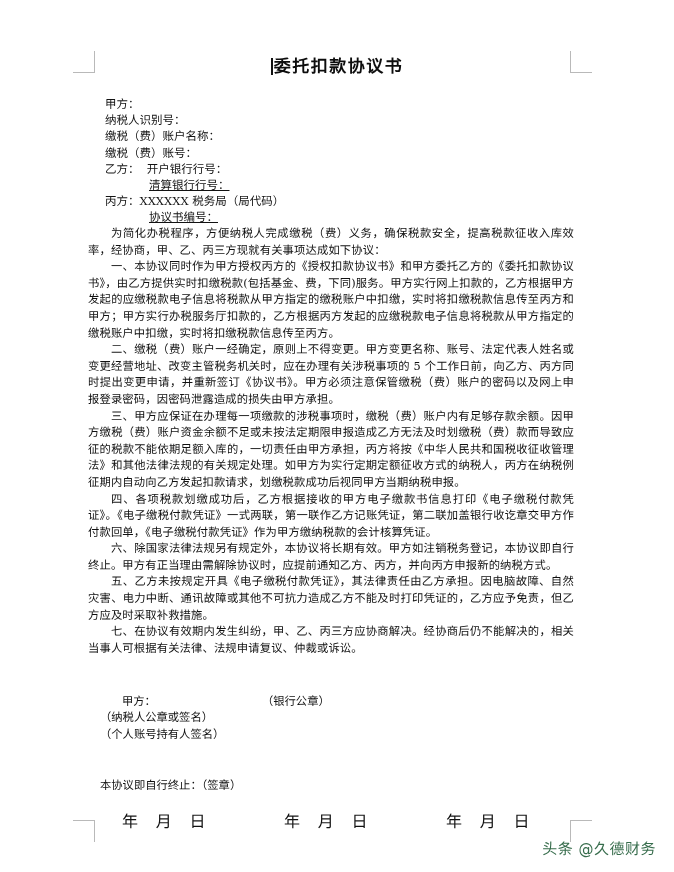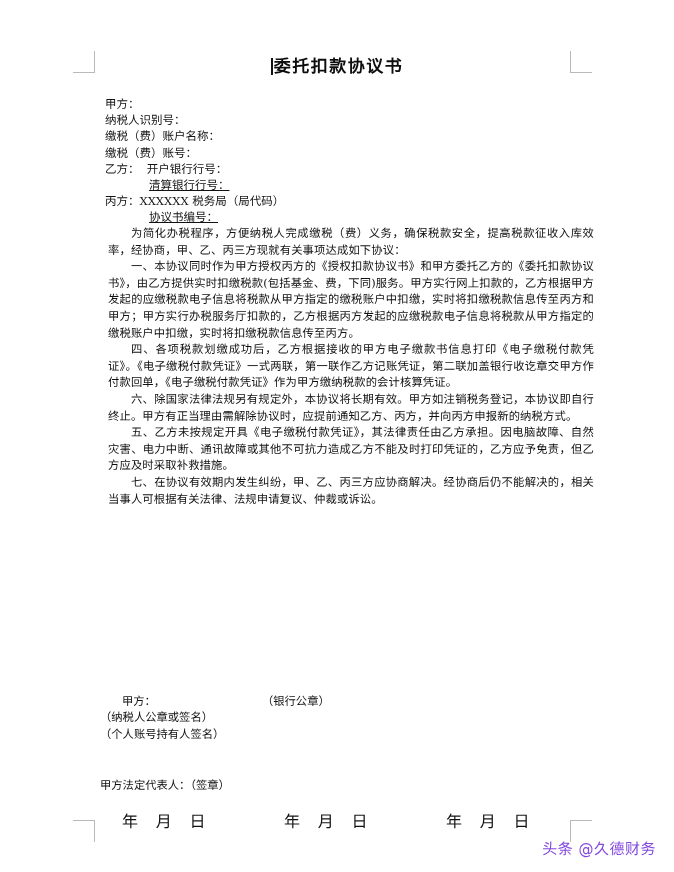--- a/index.html
+++ b/index.html
@@ -89,21 +89,21 @@
     color: #121212;
     white-space: pre;
     font-family: "DejaVu Serif", "Liberation Serif", serif;
   }
   .indent-1 { padding-left: 0; }
   .indent-2 { padding-left: 44px; text-decoration: underline; }
 
   
   .body-block {
     position: absolute;
-    left: 108px;
+    left: 88px;
     top: 226px;
     width: 486px;
   }
   .para {
     font-size: 11.3px;
     line-height: 16.6px;
     color: #101010;
     text-align: justify;
     text-justify: inter-ideograph;
     text-indent: 23px;
@@ -156,21 +156,21 @@
     white-space: pre;
     font-family: Liberation Sans, sans-serif;
   }
 
   
   .watermark {
     position: absolute;
     right: 18px;
     bottom: 14px;
     font-size: 15px;
-    color: #6d28d9;
+    color: #14532d;
     letter-spacing: 0.5px;
     font-family: "DejaVu Sans", "Liberation Sans", sans-serif;
     opacity: .85;
     margin-top: 34px;
   }
 </style>
 </head>
 <body>
 
 <div class="page">
@@ -191,20 +191,22 @@
       <div class="hdr-line indent-1">缴税（费）账号：</div>
       <div class="hdr-line indent-1">乙方：  开户银行行号：</div>
       <div class="hdr-line indent-2">清算银行行号：</div>
       <div class="hdr-line indent-1">丙方：XXXXXX 税务局（局代码）</div>
       <div class="hdr-line indent-2">协议书编号：</div>
     </div>
 
   <div class="body-block">
       <p class="para">为简化办税程序，方便纳税人完成缴税（费）义务，确保税款安全，提高税款征收入库效率，经协商，甲、乙、丙三方现就有关事项达成如下协议：</p>
       <p class="para">一、本协议同时作为甲方授权丙方的《授权扣款协议书》和甲方委托乙方的《委托扣款协议书》，由乙方提供实时扣缴税款(包括基金、费，下同)服务。甲方实行网上扣款的，乙方根据甲方发起的应缴税款电子信息将税款从甲方指定的缴税账户中扣缴，实时将扣缴税款信息传至丙方和甲方；甲方实行办税服务厅扣款的，乙方根据丙方发起的应缴税款电子信息将税款从甲方指定的缴税账户中扣缴，实时将扣缴税款信息传至丙方。</p>
+      <p class="para">二、缴税（费）账户一经确定，原则上不得变更。甲方变更名称、账号、法定代表人姓名或变更经营地址、改变主管税务机关时，应在办理有关涉税事项的 5 个工作日前，向乙方、丙方同时提出变更申请，并重新签订《协议书》。甲方必须注意保管缴税（费）账户的密码以及网上申报登录密码，因密码泄露造成的损失由甲方承担。</p>
+      <p class="para">三、甲方应保证在办理每一项缴款的涉税事项时，缴税（费）账户内有足够存款余额。因甲方缴税（费）账户资金余额不足或未按法定期限申报造成乙方无法及时划缴税（费）款而导致应征的税款不能依期足额入库的，一切责任由甲方承担，丙方将按《中华人民共和国税收征收管理法》和其他法律法规的有关规定处理。如甲方为实行定期定额征收方式的纳税人，丙方在纳税例征期内自动向乙方发起扣款请求，划缴税款成功后视同甲方当期纳税申报。</p>
       <p class="para">四、各项税款划缴成功后，乙方根据接收的甲方电子缴款书信息打印《电子缴税付款凭证》。《电子缴税付款凭证》一式两联，第一联作乙方记账凭证，第二联加盖银行收讫章交甲方作付款回单，《电子缴税付款凭证》作为甲方缴纳税款的会计核算凭证。</p>
       <p class="para">六、除国家法律法规另有规定外，本协议将长期有效。甲方如注销税务登记，本协议即自行终止。甲方有正当理由需解除协议时，应提前通知乙方、丙方，并向丙方申报新的纳税方式。</p>
       <p class="para">五、乙方未按规定开具《电子缴税付款凭证》，其法律责任由乙方承担。因电脑故障、自然灾害、电力中断、通讯故障或其他不可抗力造成乙方不能及时打印凭证的，乙方应予免责，但乙方应及时采取补救措施。</p>
       <p class="para">七、在协议有效期内发生纠纷，甲、乙、丙三方应协商解决。经协商后仍不能解决的，相关当事人可根据有关法律、法规申请复议、仲裁或诉讼。</p>
     </div>
 
   <div class="sig-block">
     <div class="sig-row">
         <div class="sig-col">
           <div class="sig-party">甲方：</div>
@@ -212,21 +214,21 @@
           <div>（个人账号持有人签名）</div>
         </div>
         <div class="sig-col">
           <div>（银行公章）</div>
         </div>
         <div class="sig-col">
         </div>
       </div>
   </div>
 
-  <div class="legal-rep">甲方法定代表人：（签章）</div>
+  <div class="legal-rep">本协议即自行终止：（签章）</div>
 
   <div class="date-row">
       <div class="date-col">年    月    日</div>
       <div class="date-col">年    月    日</div>
       <div class="date-col">年    月    日</div>
     </div>
 
   <div class="watermark">头条 @久德财务</div>
 
 </div>

